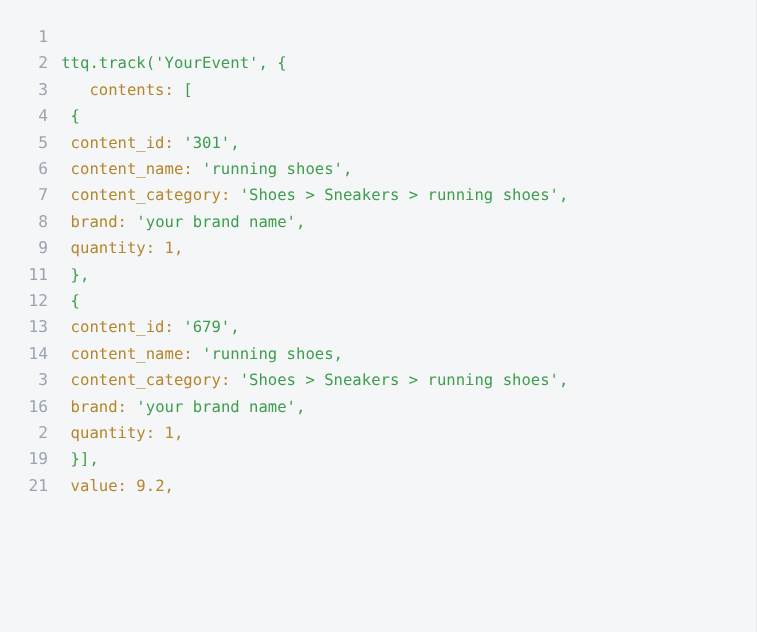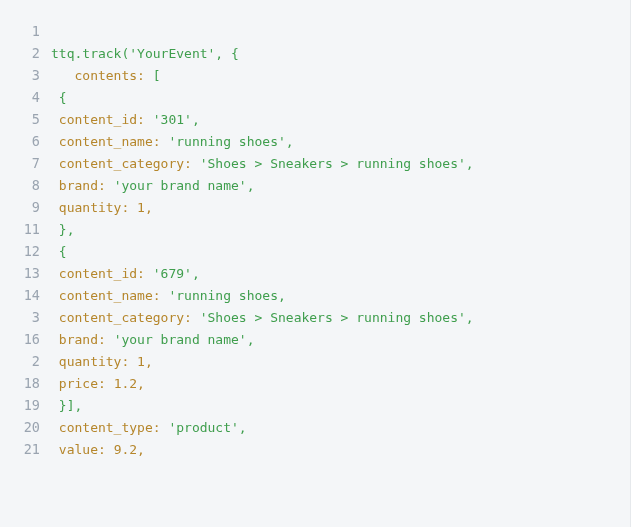--- a/index.html
+++ b/index.html
@@ -75,18 +75,16 @@
       <div class="code-line"><span class="gutter">7</span><span class="code-content"><span class="tok-key"> content_category</span><span class="tok-key">: </span><span class="tok-string">'Shoes &gt; Sneakers &gt; running shoes',</span></span></div>
       <div class="code-line"><span class="gutter">8</span><span class="code-content"><span class="tok-key"> brand</span><span class="tok-key">: </span><span class="tok-string">'your brand name',</span></span></div>
       <div class="code-line"><span class="gutter">9</span><span class="code-content"><span class="tok-key"> quantity</span><span class="tok-key">: </span><span class="tok-num">1,</span></span></div>
       <div class="code-line"><span class="gutter">11</span><span class="code-content"><span class="tok-punct"> },</span></span></div>
       <div class="code-line"><span class="gutter">12</span><span class="code-content"><span class="tok-punct"> {</span></span></div>
       <div class="code-line"><span class="gutter">13</span><span class="code-content"><span class="tok-key"> content_id</span><span class="tok-key">: </span><span class="tok-string">'679',</span></span></div>
       <div class="code-line"><span class="gutter">14</span><span class="code-content"><span class="tok-key"> content_name</span><span class="tok-key">: </span><span class="tok-string">'running shoes,</span></span></div>
       <div class="code-line"><span class="gutter">3</span><span class="code-content"><span class="tok-key"> content_category</span><span class="tok-key">: </span><span class="tok-string">'Shoes &gt; Sneakers &gt; running shoes',</span></span></div>
       <div class="code-line"><span class="gutter">16</span><span class="code-content"><span class="tok-key"> brand</span><span class="tok-key">: </span><span class="tok-string">'your brand name',</span></span></div>
       <div class="code-line"><span class="gutter">2</span><span class="code-content"><span class="tok-key"> quantity</span><span class="tok-key">: </span><span class="tok-num">1,</span></span></div>
-      <div class="code-line"><span class="gutter">18</span><span class="code-content"><span class="tok-key"> price</span><span class="tok-key">: </span><span class="tok-num">1.2,</span></span></div>
       <div class="code-line"><span class="gutter">19</span><span class="code-content"><span class="tok-punct"> }],</span></span></div>
-      <div class="code-line"><span class="gutter">20</span><span class="code-content"><span class="tok-key"> content_type</span><span class="tok-key">: </span><span class="tok-string">'product',</span></span></div>
       <div class="code-line"><span class="gutter">21</span><span class="code-content"><span class="tok-key"> value</span><span class="tok-key">: </span><span class="tok-num">9.2,</span></span></div>
     </div>
 </div>
 
 </body></html>

